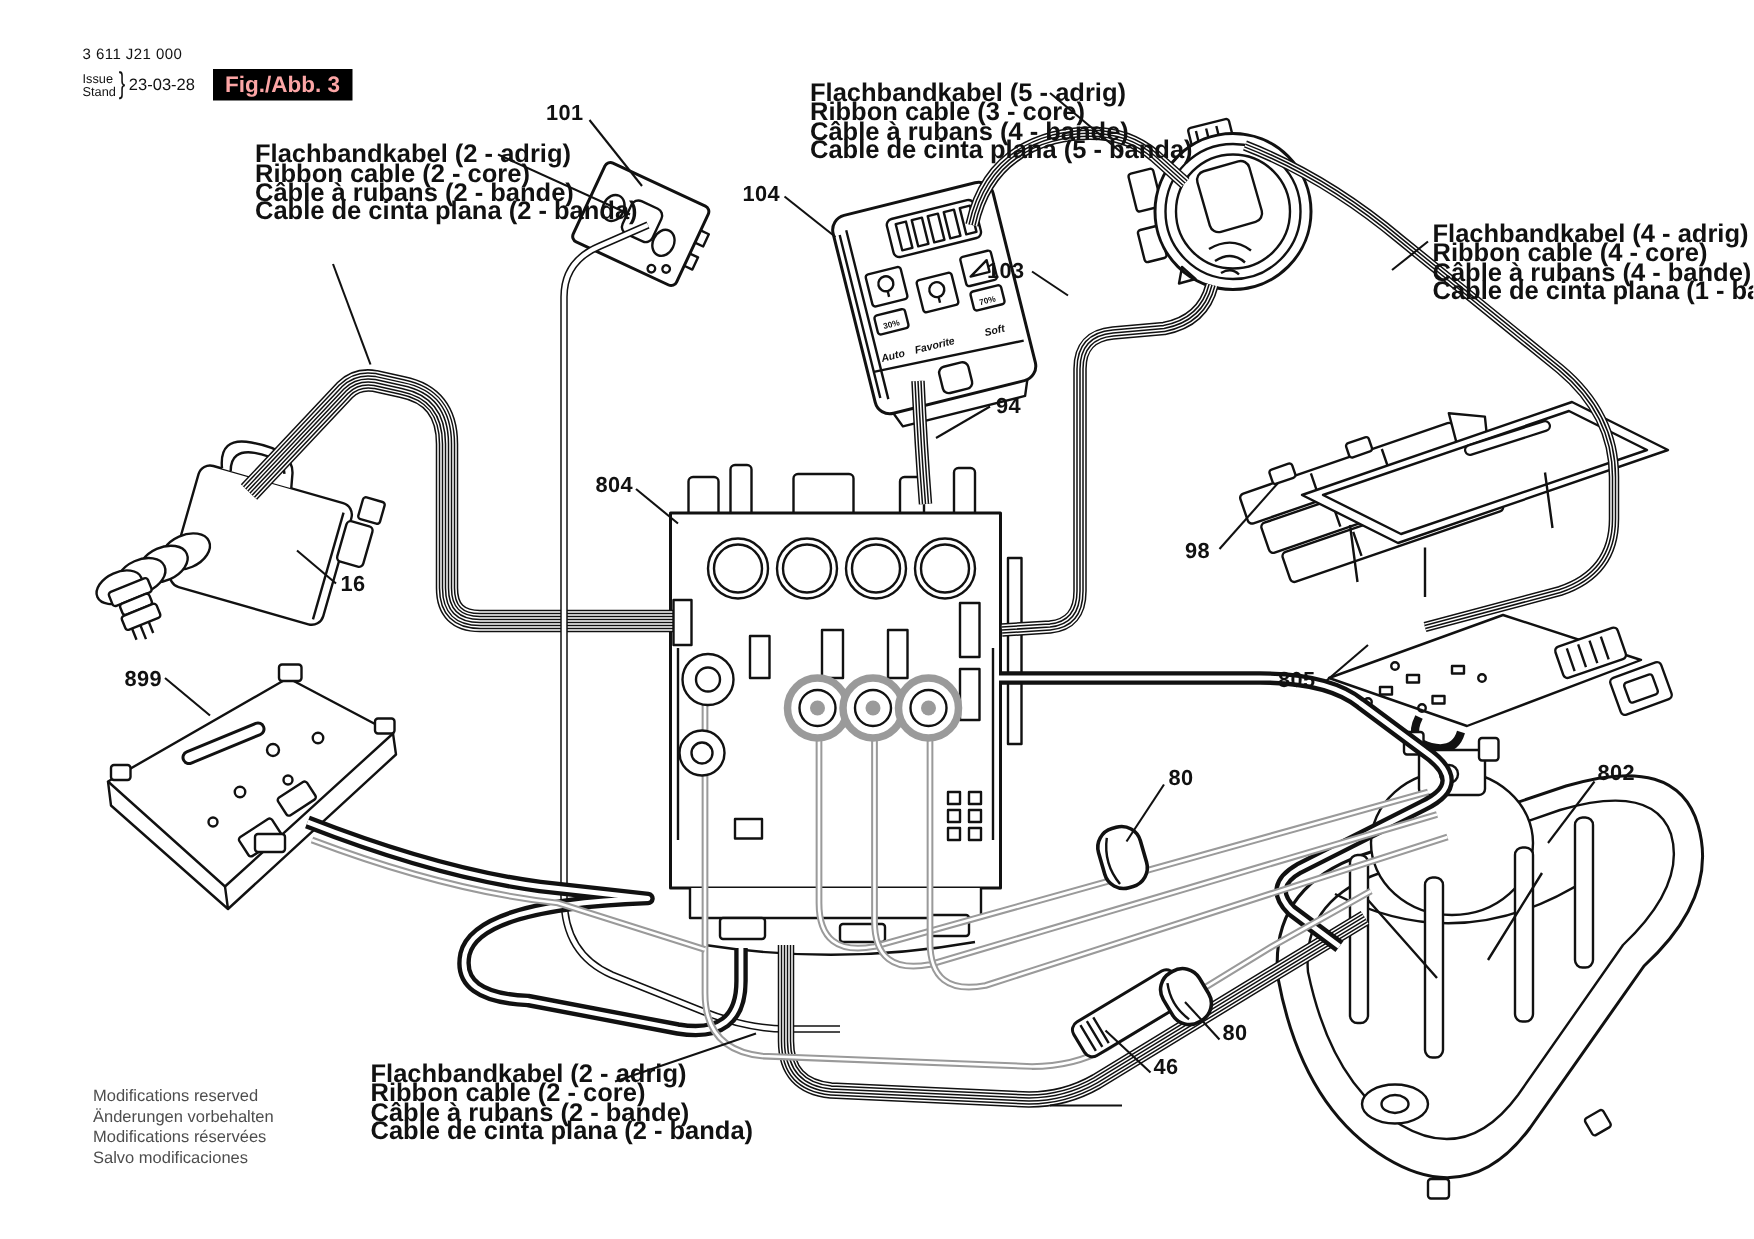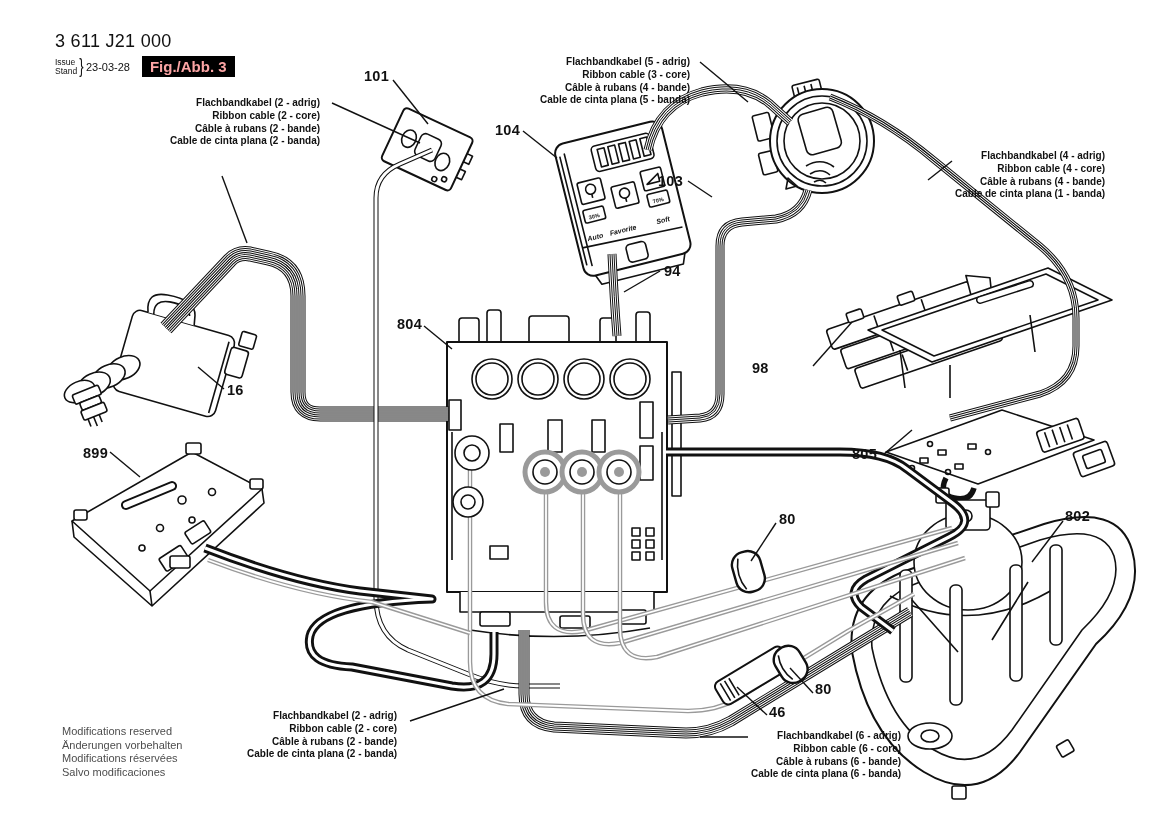--- a/index.html
+++ b/index.html
@@ -1,21 +1,21 @@
 <!DOCTYPE html>
 <html><head>
 <meta charset="utf-8">
 <style>
   html,body{margin:0;padding:0;background:#fff;}
   .stage{position:relative;width:1169px;height:826px;background:#fff;overflow:hidden;
          font-family:"Liberation Sans",sans-serif;color:#111;}
   .abs{position:absolute;}
-  .cbl{font-weight:bold;font-size:10px;line-height:12.8px;white-space:nowrap;text-align:right;}
+  .cbl{font-weight:bold;font-size:17px;line-height:12.8px;white-space:nowrap;}
   .pn{font-weight:bold;font-size:14.5px;white-space:nowrap;letter-spacing:.3px;}
-  .hdr-num{font-size:18px;letter-spacing:.3px;}
+  .hdr-num{font-size:10px;letter-spacing:.3px;}
   .issue{font-size:8.5px;line-height:9px;}
   .brace{font-size:20px;font-weight:400;transform:scaleX(.65);margin:0 1px;}
   .date{font-size:11px;text-align:center;}
   .figbox{background:#000;color:#fca5a5;font-weight:bold;font-size:15px;padding:2px 8px;margin-left:12px;}
   .footer{font-size:11px;line-height:13.5px;color:#4d4d4d;}
   svg{position:absolute;left:0;top:0;}
 </style>
 </head>
 <body>
 
@@ -403,35 +403,29 @@
       <div>Ribbon cable (4 - core)</div>
     <div>Câble à rubans (4 - bande)</div>
       <div>Cable de cinta plana (1 - banda)</div>
   </div>
   <div class="cbl abs" style="left:247px;top:710px">
     <div>Flachbandkabel (2 - adrig)</div>
       <div>Ribbon cable (2 - core)</div>
     <div>Câble à rubans (2 - bande)</div>
       <div>Cable de cinta plana (2 - banda)</div>
   </div>
-  <div class="cbl abs" style="left:751px;top:730px">
-    <div>Flachbandkabel (6 - adrig)</div>
-      <div>Ribbon cable (6 - core)</div>
-    <div>Câble à rubans (6 - bande)</div>
-      <div>Cable de cinta plana (6 - banda)</div>
-  </div>
 
   <div class="pn abs" style="left:364px;top:68px">101</div>
   <div class="pn abs" style="left:495px;top:122px">104</div>
   <div class="pn abs" style="left:658px;top:173px">103</div>
   <div class="pn abs" style="left:664px;top:263px">94</div>
   <div class="pn abs" style="left:397px;top:316px">804</div>
   <div class="pn abs" style="left:227px;top:382px">16</div>
   <div class="pn abs" style="left:83px;top:445px">899</div>
-  <div class="pn abs" style="left:752px;top:360px">98</div>
+  <div class="pn abs" style="left:790px;top:360px">98</div>
   <div class="pn abs" style="left:852px;top:446px">805</div>
   <div class="pn abs" style="left:779px;top:511px">80</div>
   <div class="pn abs" style="left:1065px;top:508px">802</div>
   <div class="pn abs" style="left:815px;top:681px">80</div>
   <div class="pn abs" style="left:769px;top:704px">46</div>
 
   <div class="footer abs" style="left:62px;top:725px">
     <div>Modifications reserved</div>
     <div>Änderungen vorbehalten</div>
     <div>Modifications réservées</div>

